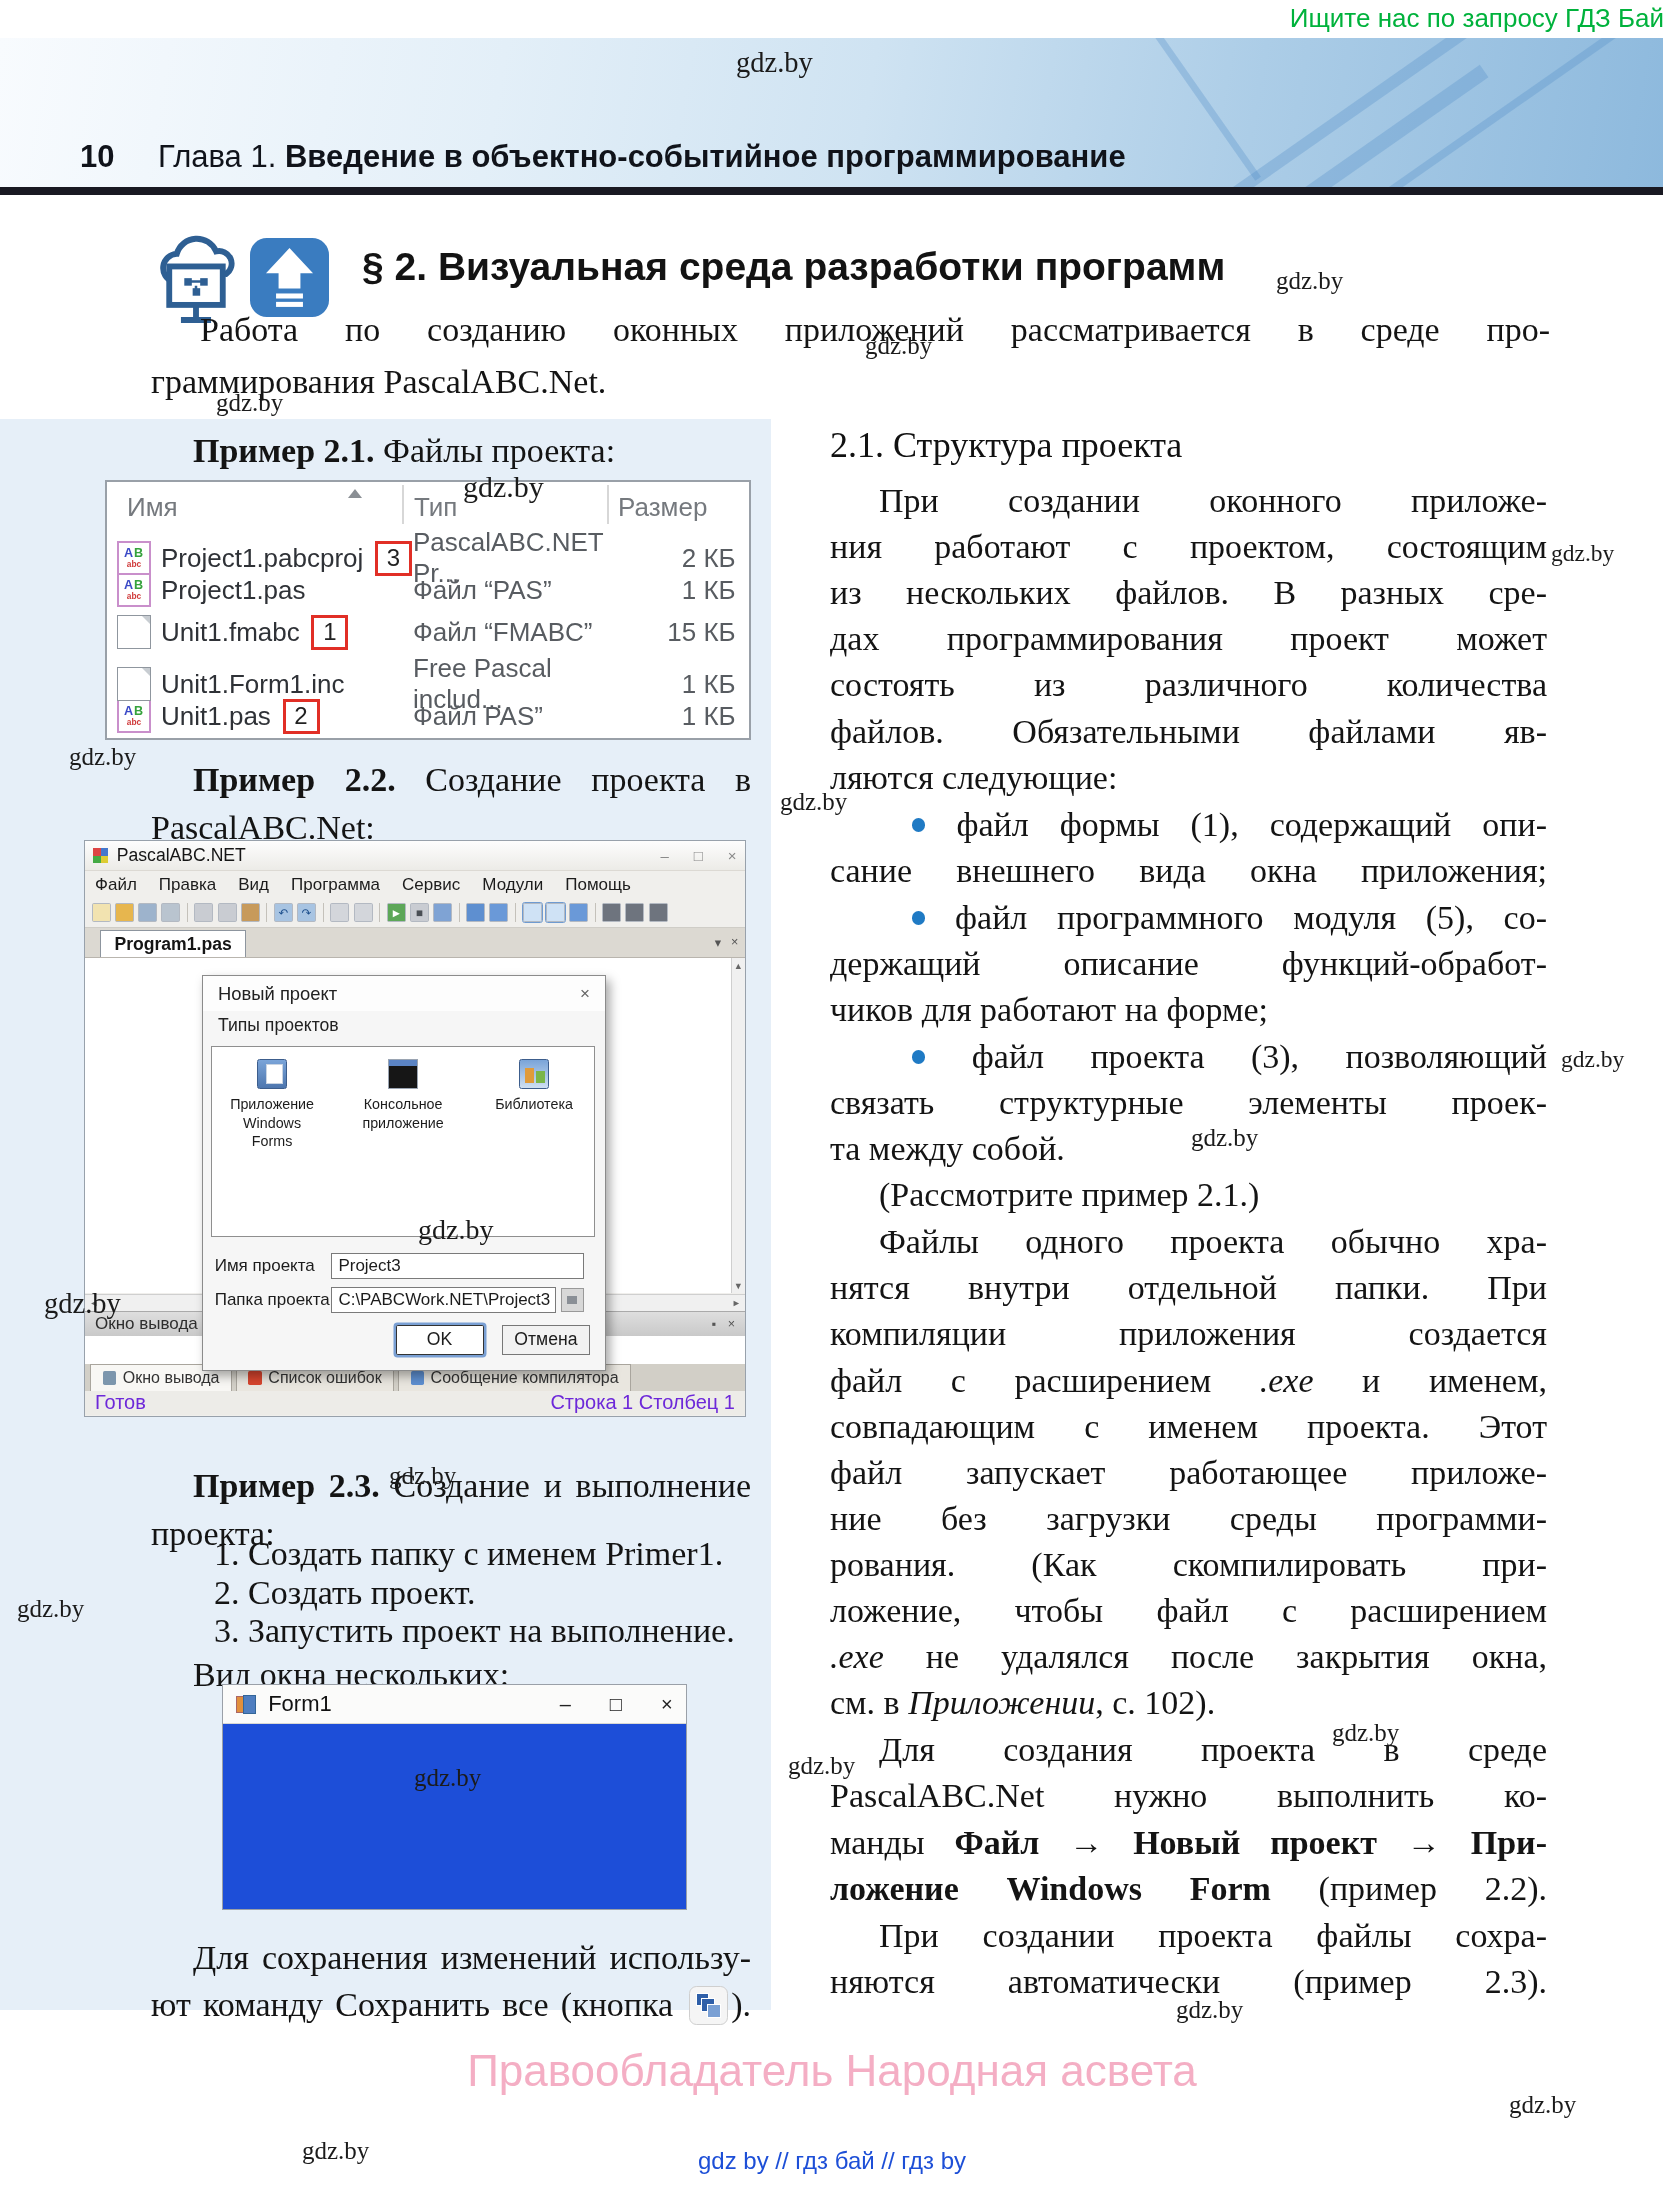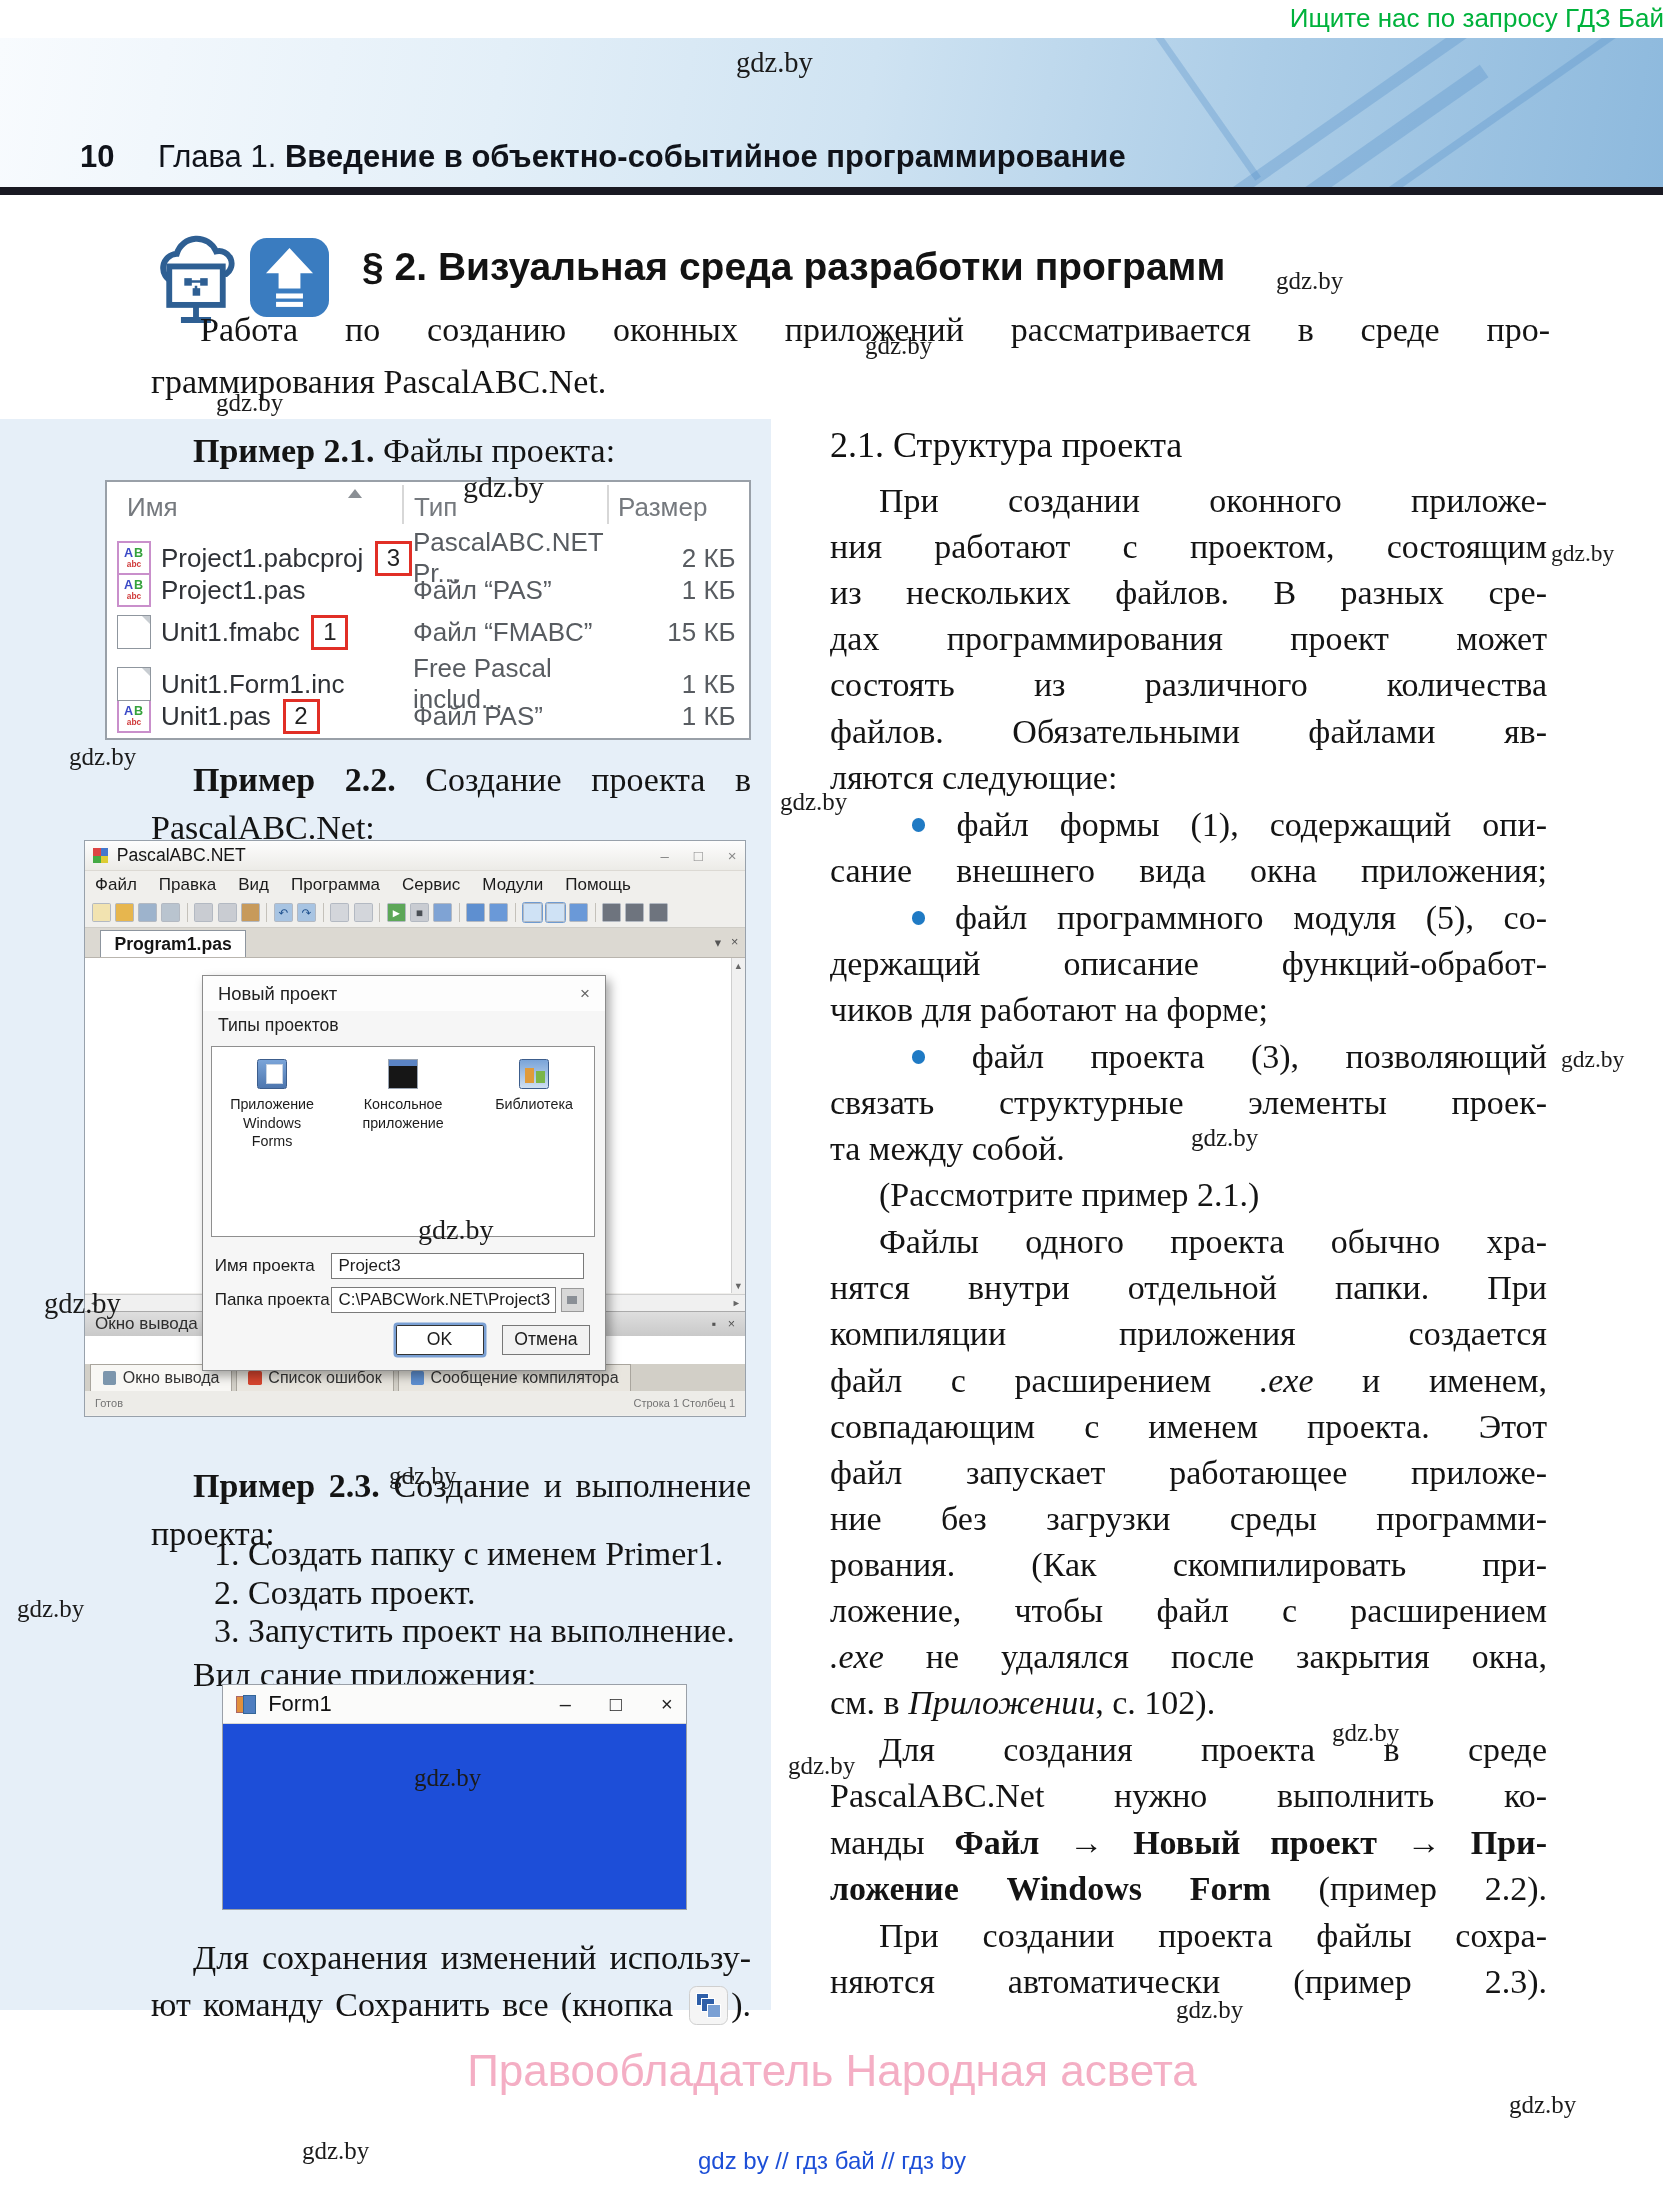--- a/index.html
+++ b/index.html
@@ -101,21 +101,21 @@
 .outbody{position:absolute;left:0;top:495px;width:100%;height:28.5px;background:#fff}
 .btabs{position:absolute;left:0;top:523px;width:100%;height:27px;background:#d2cfc7;display:flex;align-items:stretch;
        gap:3.4px;padding-left:5px;font-size:16px;color:#333}
 .btab{display:flex;align-items:center;gap:6.7px;padding:0 11.7px;border:0.8px solid #a9a59d;border-bottom:none;background:#e9e6df}
 .btab.active{background:#f8f7f4}
 .bic{width:13.4px;height:13.4px;border-radius:1.7px;flex:none}
 .btab:nth-child(1) .bic{background:#7c96ad}
 .btab:nth-child(2) .bic{background:#d6452e}
 .btab:nth-child(3) .bic{background:#5e8fd0}
 .ide-status{position:absolute;left:0;top:550px;width:100%;height:23.5px;background:#edece8;display:flex;
-            justify-content:space-between;align-items:center;padding:0 10px;font-size:11px;color:#737373}
+            justify-content:space-between;align-items:center;padding:0 10px;font-size:20px;color:#6d28d9}
 
 
 .dlg{position:absolute;left:117px;top:134px;width:404px;height:396px;background:#f6f6f6;border:1.7px solid #8b8b8b;
      box-shadow:4.2px 5px 10px rgba(0,0,0,.35);z-index:5}
 .dlg-title{height:35px;display:flex;align-items:center;padding:0 15px;font-size:18.4px;color:#222;background:#fdfdfd}
 .dlg-x{margin-left:auto;color:#666;font-size:17px}
 .dlg-sub{height:28.5px;display:flex;align-items:center;padding:0 15px;font-size:17.6px;color:#222}
 .dlg-list{position:absolute;left:8.4px;top:70px;width:384px;height:191px;background:#fff;border:0.8px solid #8f8f8f;
           display:flex;gap:25px;padding:11.7px 6.7px;align-items:flex-start}
 .pt{width:106px;display:flex;flex-direction:column;align-items:center;font-size:14.3px;line-height:18.4px;text-align:center;color:#1c1c1c}
@@ -422,21 +422,21 @@
     </div>
   </div>
 
   <div class="ln j" style="left:193px;top:1463px;width:558px;font-size:34px">
     <span class="exlabel">Пример 2.3.</span> <span> Создание и выполнение</span>
   </div>
   <div class="ln" style="left:151px;top:1511px;width:600px;font-size:34px">проекта:</div>
   <div class="ln" style="left:214px;top:1529px;width:541px;font-size:34px;top:1531px">1. Создать папку с именем Primer1.</div>
   <div class="ln" style="left:214px;top:1570px;width:541px;font-size:34px">2. Создать проект.</div>
   <div class="ln" style="left:214px;top:1608px;width:541px;font-size:34px">3. Запустить проект на выполнение.</div>
-  <div class="ln" style="left:193px;top:1652px;width:558px;font-size:34px">Вид сание приложения:</div>
+  <div class="ln" style="left:193px;top:1652px;width:558px;font-size:34px">Вид окна нескольких:</div>
 
   <div class="form1">
     <div class="f1-title">
       <span class="f1-icon"></span>
       <span>Form1</span>
       <span class="f1-ctrls">
         <span>–</span>
         <span>□</span>
         <span>×</span>
       </span>

